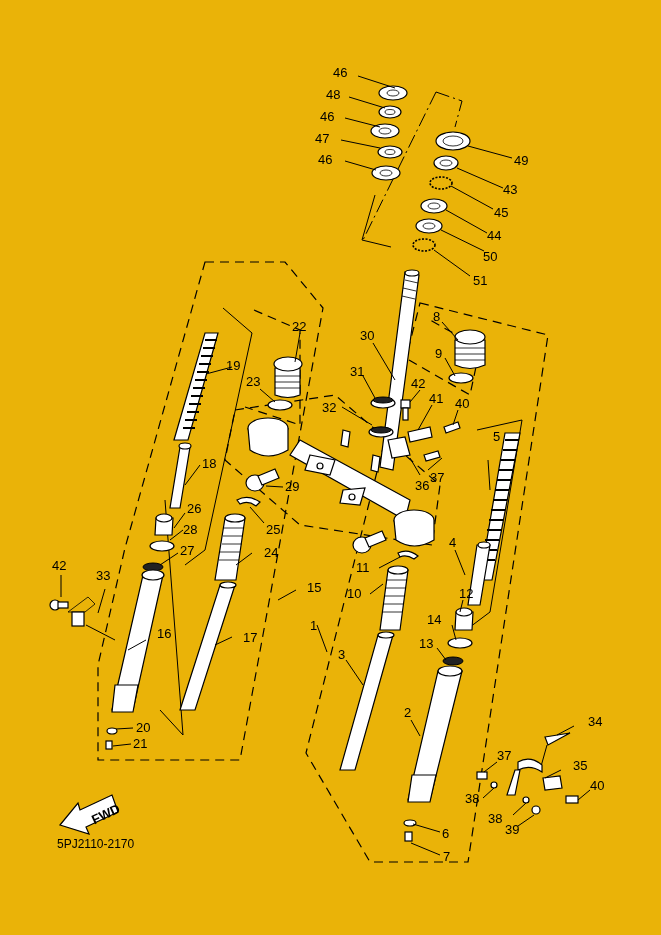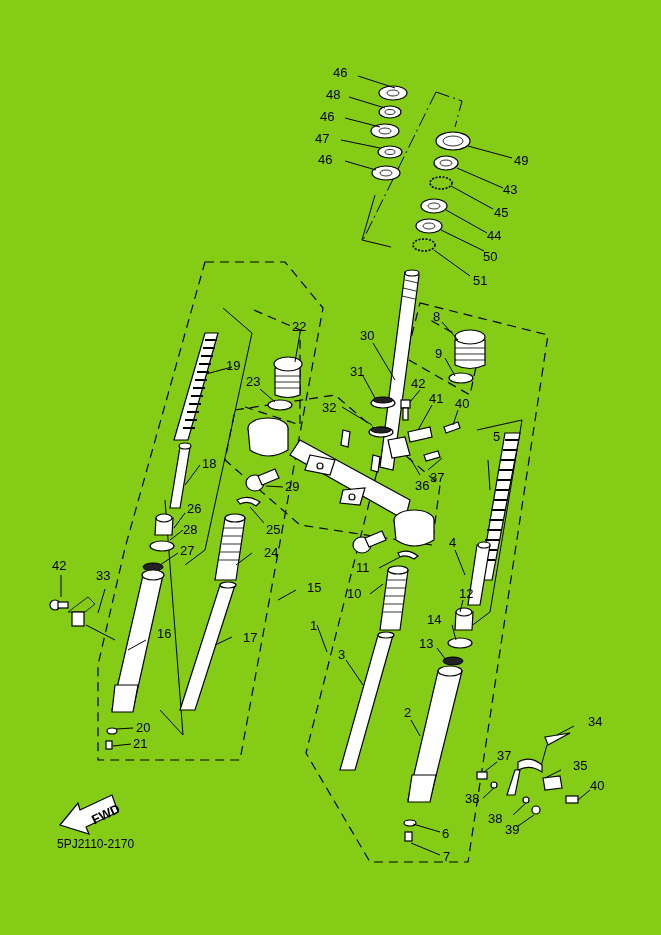--- a/index.html
+++ b/index.html
@@ -1,16 +1,16 @@
 <!DOCTYPE html>
 <html><head>
 <meta charset="utf-8">
 <style>
   html,body{margin:0;padding:0;background:#fff;}
-  #stage{position:relative;width:661px;height:935px;overflow:hidden;background:#84cc16;}
+  #stage{position:relative;width:661px;height:935px;overflow:hidden;background:#eab308;}
   svg{position:absolute;left:0;top:0;}
   .lbl{font-family:"Liberation Sans",sans-serif;font-size:13px;fill:#000;}
   .code{font-family:"Liberation Sans",sans-serif;font-size:12px;fill:#000;}
   .ln{stroke:#000;stroke-width:1;fill:none;}
   .dash{stroke:#000;stroke-width:1.2;fill:none;stroke-dasharray:9 6;}
   .dashdot{stroke:#000;stroke-width:1;fill:none;stroke-dasharray:14 4 2 4;}
   .part{stroke:#000;stroke-width:1.2;fill:#fff;}
   .thin{stroke:#000;stroke-width:0.8;fill:none;}
   .dark{fill:#222;stroke:#000;stroke-width:1;}
 </style>

